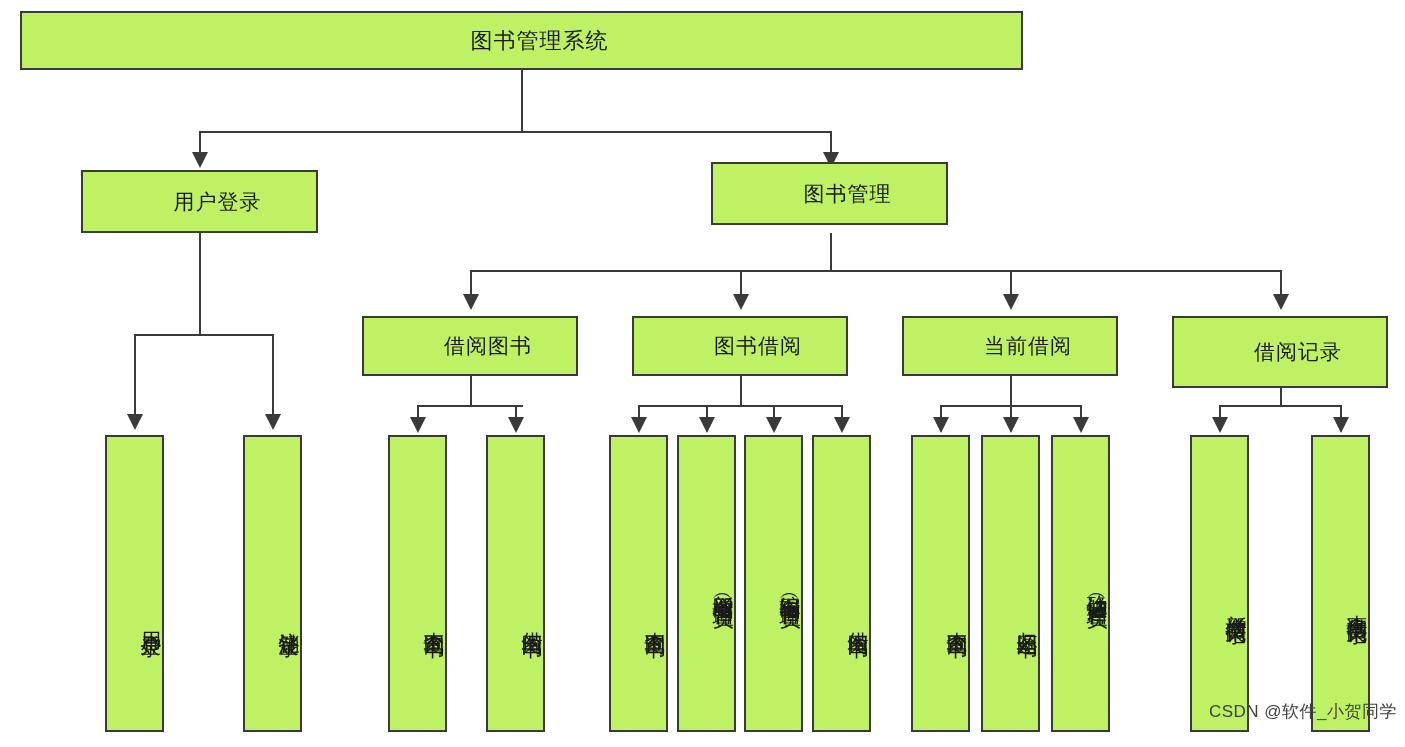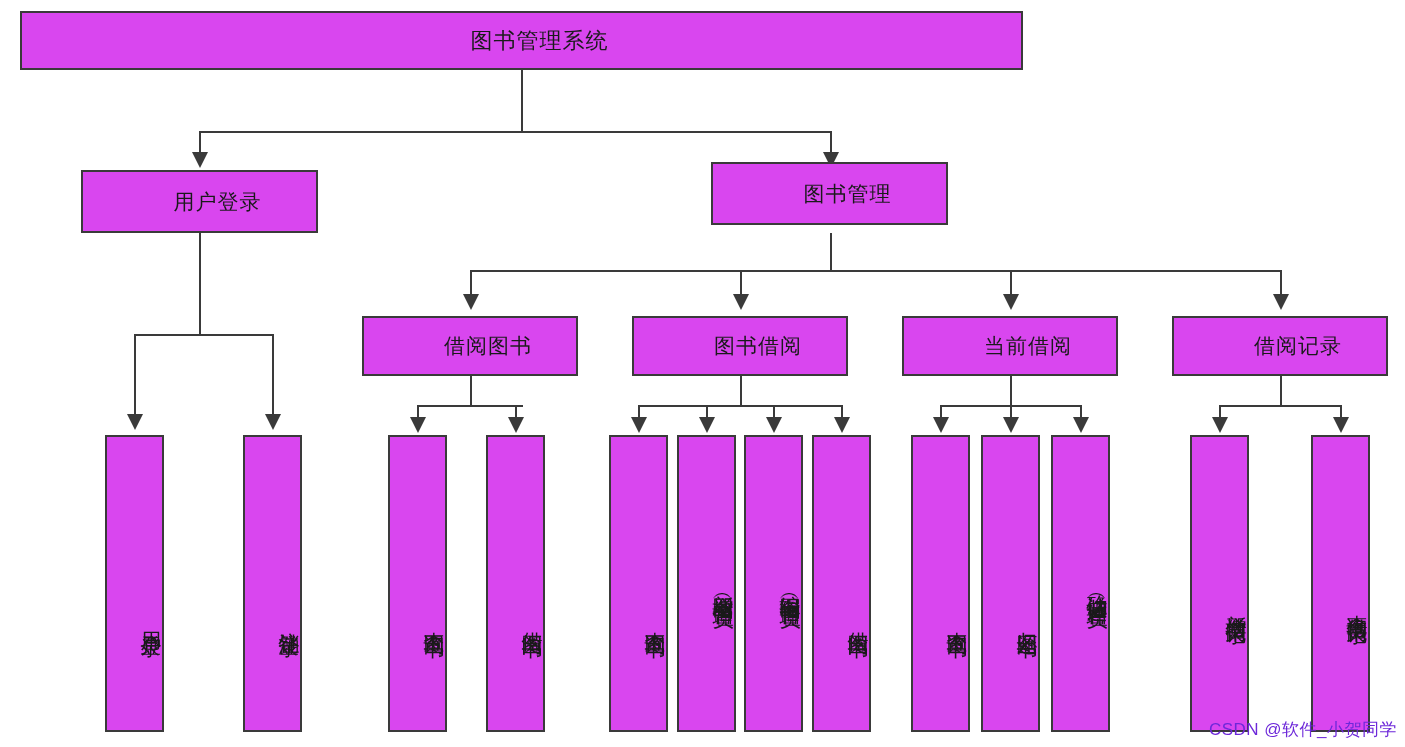--- a/index.html
+++ b/index.html
@@ -13,21 +13,21 @@
   #canvas {
     position: relative;
     width: 1405px;
     height: 747px;
     background: #ffffff;
     overflow: hidden;
   }
   .node {
     position: absolute;
     box-sizing: border-box;
-    background: #d946ef;
+    background: #bef264;
     border: 2px solid #3a3a3a;
     display: flex;
     align-items: center;
     justify-content: center;
     color: #1a1a1a;
     padding-left: 36px;
   }
   .node.h {
     font-size: 21px;
     letter-spacing: 1px;
@@ -59,23 +59,23 @@
     position: absolute;
     width: 0;
     height: 0;
     border-left: 8px solid transparent;
     border-right: 8px solid transparent;
     border-top: 16px solid #3a3a3a;
   }
   #watermark {
     position: absolute;
     right: 8px;
-    bottom: 6px;
+    bottom: 24px;
     font-size: 17px;
-    color: #6d28d9;
+    color: #404040;
     letter-spacing: 0.5px;
     white-space: nowrap;
   }
 </style>
 </head>
 <body>
 
 <div id="canvas">
 
   <div class="seg vline" style="left:521px; top:70px; height:63px;"></div>
@@ -153,21 +153,21 @@
 
   <div class="node h" style="left:362px; top:316px; width:216px; height:60px;">
     <span>借阅图书</span>
   </div>
   <div class="node h" style="left:902px; top:316px; width:216px; height:60px;">
     <span>当前借阅</span>
   </div>
   <div class="node h" style="left:632px; top:316px; width:216px; height:60px;">
     <span>图书借阅</span>
   </div>
-  <div class="node h" style="left:1172px; top:316px; width:216px; height:60px;">
+  <div class="node h" style="left:1172px; top:316px; width:216px; height:72px;">
     <span>借阅记录</span>
   </div>
 
   <div class="node v" style="left:105px; top:435px; width:59px; height:297px; padding-top:70px;">
     <span>用户登录</span>
   </div>
   <div class="node v" style="left:243px; top:435px; width:59px; height:297px; padding-top:70px;">
     <span>注销登录</span>
   </div>
   <div class="node v" style="left:388px; top:435px; width:59px; height:297px; padding-top:70px;">

